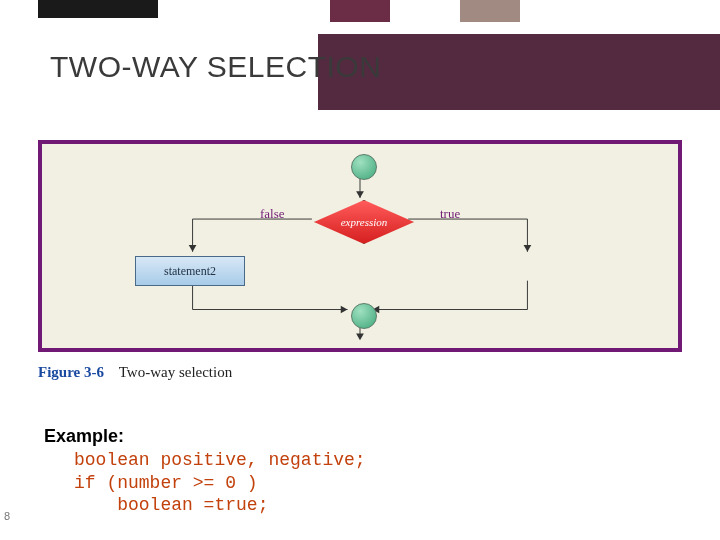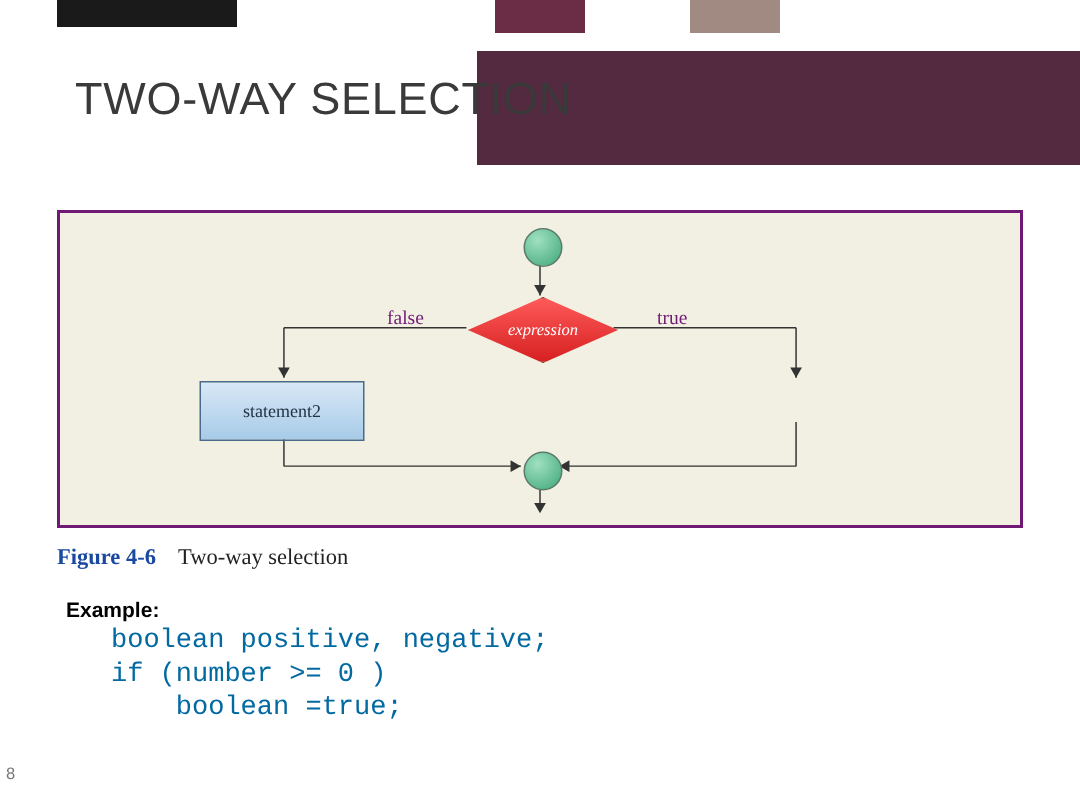--- a/index.html
+++ b/index.html
@@ -43,21 +43,21 @@
     letter-spacing: 0.5px;
   }
 
   .diagram-container {
     position: absolute;
     top: 140px;
     left: 38px;
     width: 644px;
     height: 212px;
     background: #f1f0e2;
-    border: 2px solid #701a75;
+    border: 4px solid #701a75;
   }
   .diagram {
     position: relative;
     width: 100%;
     height: 100%;
   }
 
   .circle {
     position: absolute;
     width: 26px; height: 26px;
@@ -81,21 +81,21 @@
   }
   .diamond-label {
     font-size: 11px;
     font-style: italic;
     color: #fff;
     font-family: "Times New Roman", serif;
   }
   .stmt-box {
     position: absolute;
     width: 110px;
-    height: 40px;
+    height: 30px;
     background: linear-gradient(#d8e8f6, #a7cbe8);
     border: 1px solid #4a6a8a;
     color: #234;
     font-size: 12px;
     display: flex;
     align-items: center;
     justify-content: center;
     font-family: "Times New Roman", serif;
   }
   .branch-label {
@@ -119,30 +119,31 @@
   .figure-caption .fignum { color: #1a4aa0; font-weight: bold; }
 
   .example-block {
     position: absolute;
     top: 398px;
     left: 44px;
     right: 20px;
   }
   .example-heading {
     font-weight: bold;
-    font-size: 14px;
+    font-size: 18px;
     font-family: Arial, sans-serif;
     color: #000;
     margin-bottom: 2px;
+    margin-top: 28px;
   }
   .code {
     font-family: "Courier New", monospace;
     font-size: 18px;
     line-height: 1.25;
-    color: #0369a1;
+    color: #c2410c;
     white-space: pre;
     margin-left: 30px;
   }
 
   .slide-num {
     position: absolute;
     left: 4px;
     bottom: 18px;
     font-size: 11px;
     color: #777;
@@ -202,21 +203,21 @@
 
     <div class="stmt-box" style="left:93px; top:112px;">
       <span>statement2</span>
     </div>
 
     <div class="circle" style="left:309px; top:159px;"></div>
   </div>
 </div>
 
 <div class="figure-caption">
-  <span class="fignum">Figure 4-6</span>
+  <span class="fignum">Figure 3-6</span>
   &nbsp;&nbsp;
   <span>Two-way selection</span>
 </div>
 
 <div class="example-block">
   <div class="example-heading">Example:</div>
   <div class="code">boolean positive, negative;</div>
   <div class="code">if (number &gt;= 0 )</div>
   <div class="code">    boolean =true;</div>
 </div>

